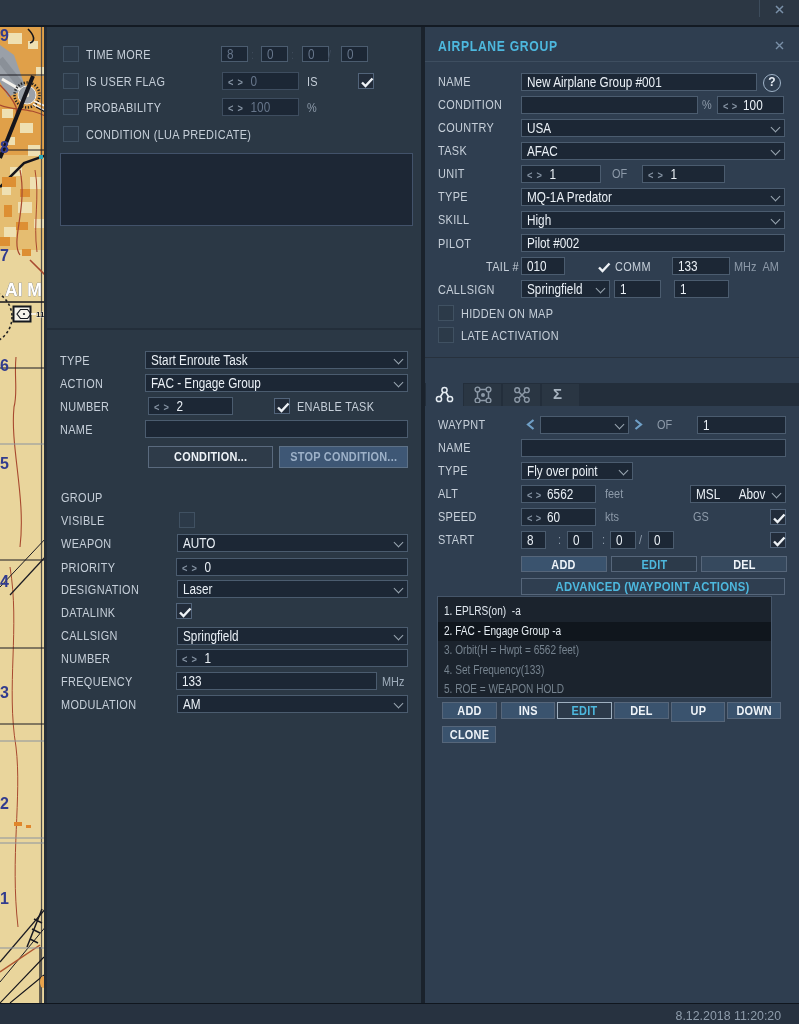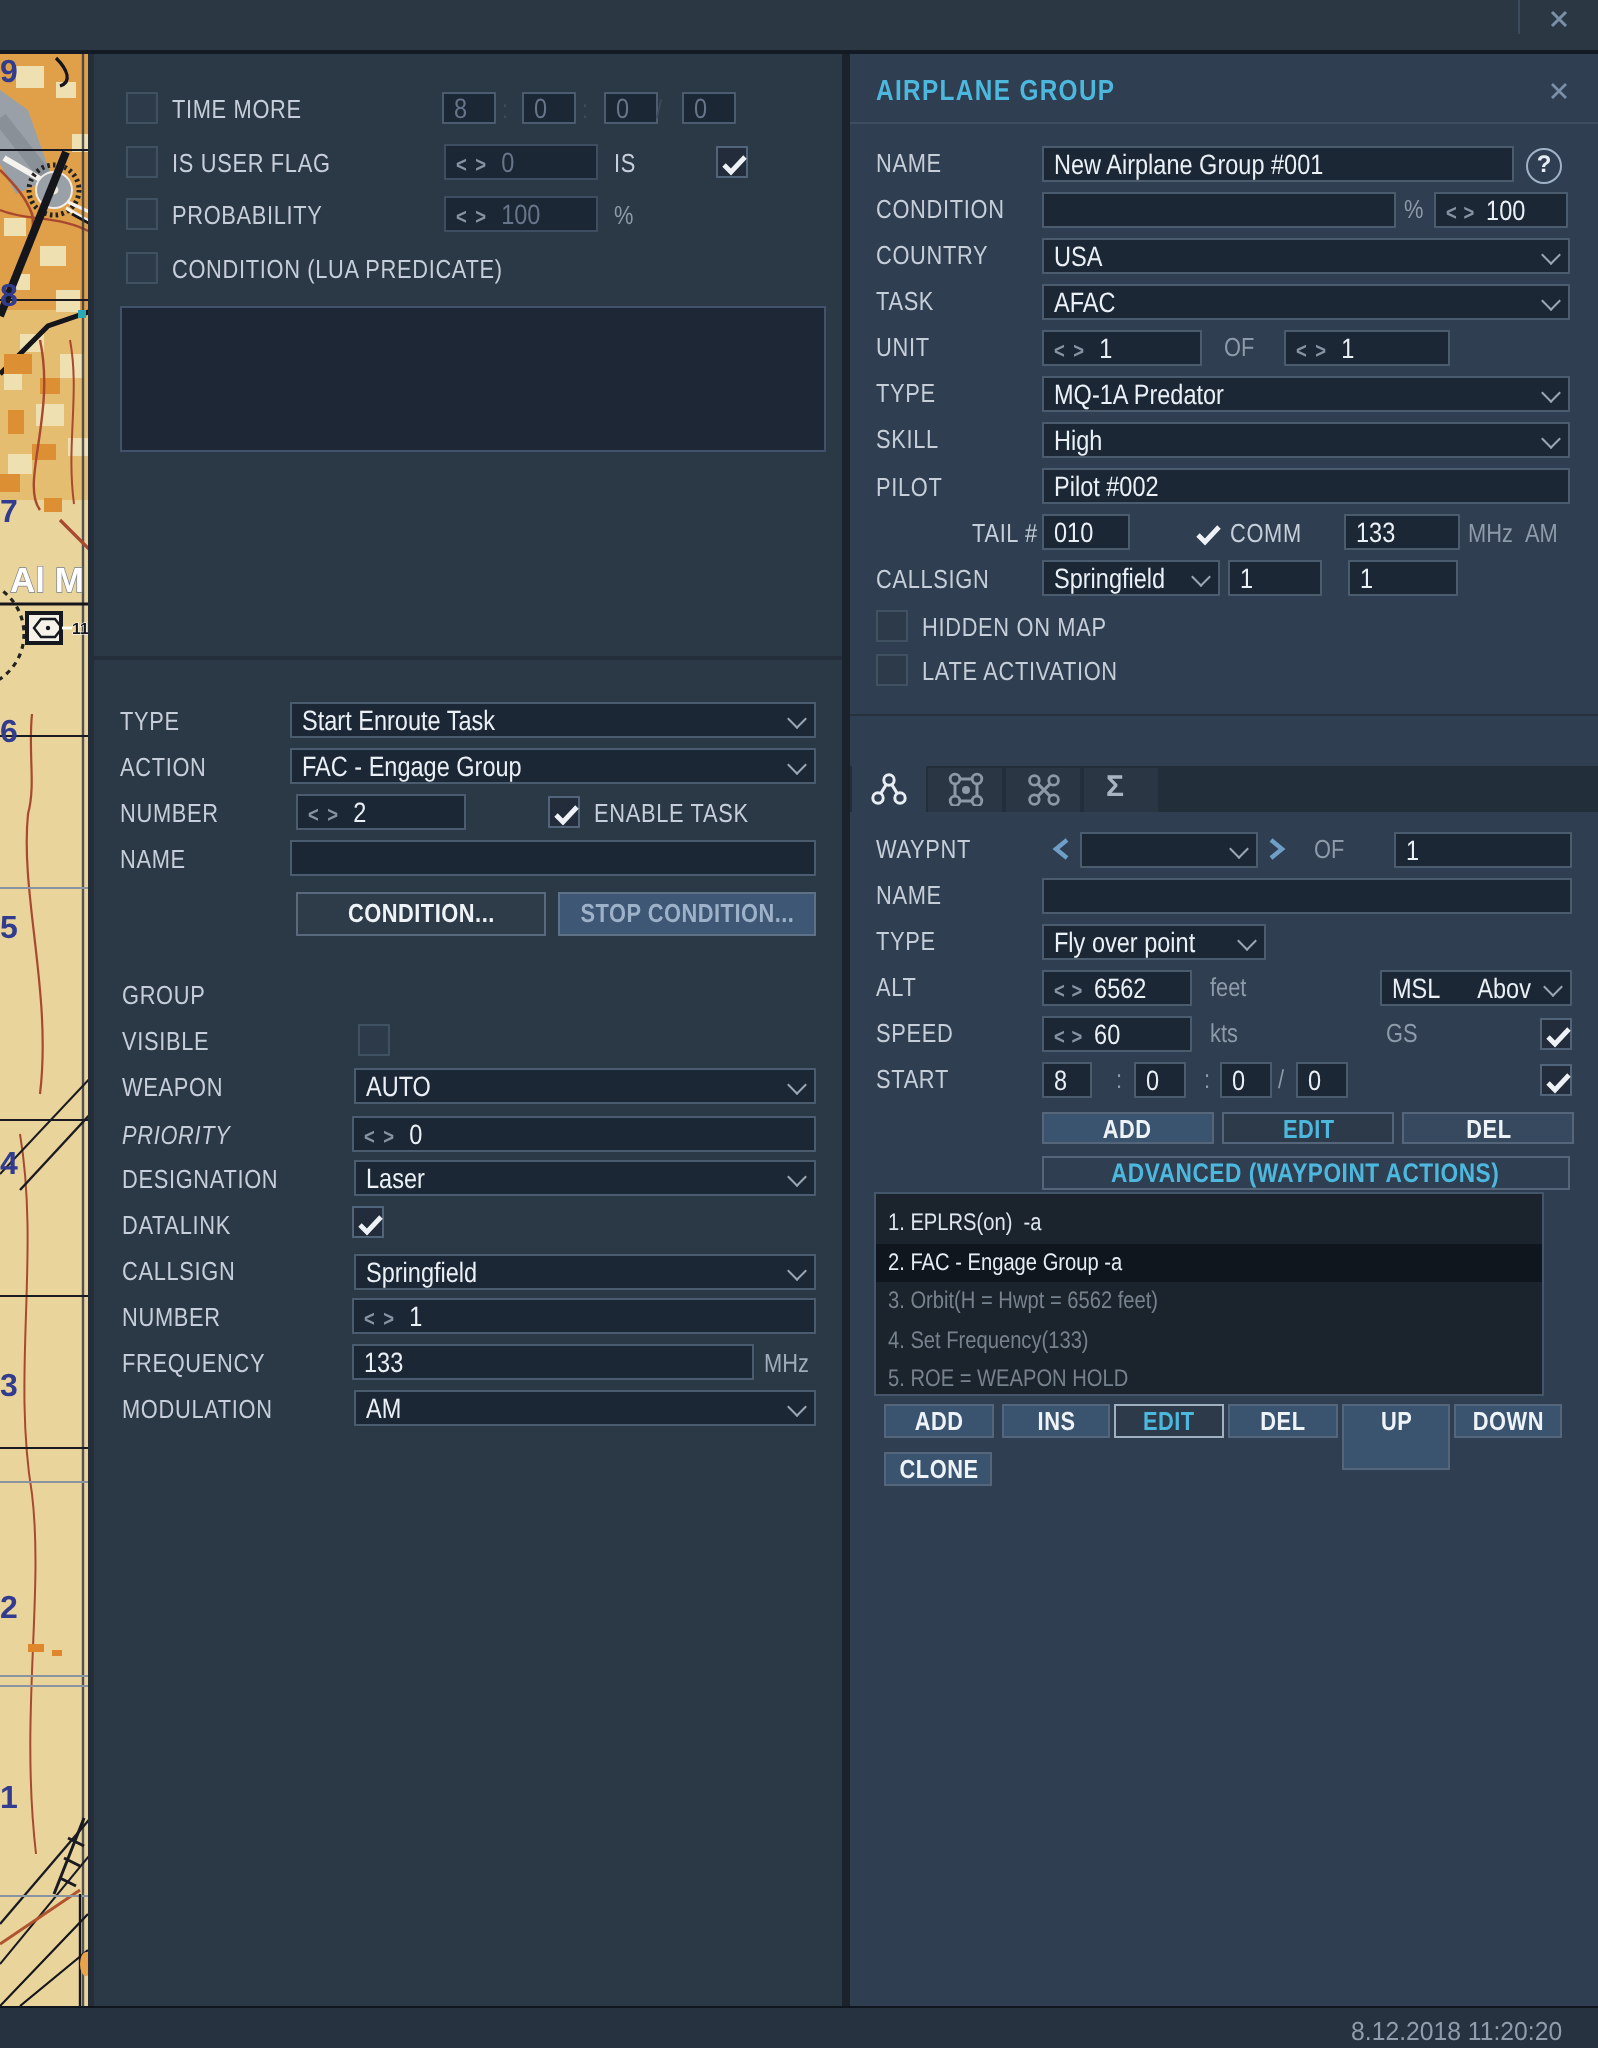--- a/index.html
+++ b/index.html
@@ -185,21 +185,21 @@
   <div class="inp" style="left:98px;top:393px;width:263px;"></div>
 
   <div class="btn" style="left:101px;top:419px;width:125px;height:22px;line-height:20px;background:#2e3b49;border-color:#5a6a7e;"><span class="cxc">CONDITION...</span></div>
   <div class="btn" style="left:232px;top:419px;width:129px;height:22px;line-height:20px;background:#3e5775;border-color:#5d7187;color:#9db1c8;"><span class="cxc">STOP CONDITION...</span></div>
 
   <div class="lbl" style="left:14px;top:464px;"><span class="cx">GROUP</span></div>
   <div class="lbl" style="left:14px;top:487px;"><span class="cx">VISIBLE</span></div>
   <div class="cb" style="left:132px;top:485px;"></div>
   <div class="lbl" style="left:14px;top:510px;"><span class="cx">WEAPON</span></div>
   <div class="inp dd" style="left:130px;top:507px;width:231px;"><span class="cx">AUTO</span></div>
-  <div class="lbl" style="left:14px;top:534px;font-style:italic;"><span class="cx">PRIORITY</span></div>
+  <div class="lbl" style="left:14px;top:534px;"><span class="cx">PRIORITY</span></div>
   <div class="inp" style="left:129px;top:531px;width:232px;"><span class="cx"><span class="spA">&lt;</span><span class="spA" style="margin-left:4px;margin-right:8px;">&gt;</span><span>0</span></span></div>
   <div class="lbl" style="left:14px;top:556px;"><span class="cx">DESIGNATION</span></div>
   <div class="inp dd" style="left:130px;top:553px;width:231px;"><span class="cx">Laser</span></div>
   <div class="lbl" style="left:14px;top:579px;text-align:right;"><span class="cx">DATALINK</span></div>
   <div class="cb on" style="left:129px;top:576px;">
         <svg width="14" height="12">
           <path d="M2 6.5 L5.5 10 L12.5 2.5" stroke="#eef2f6" stroke-width="2.4" fill="none"></path>
         </svg>
       </div>
   <div class="lbl" style="left:14px;top:602px;"><span class="cx">CALLSIGN</span></div>
@@ -358,21 +358,21 @@
     <div style="height:19.5px;line-height:19.5px;padding-left:6px;color:#e6edf3;background:#10161d;"><span class="cx">2. FAC - Engage Group -a</span></div>
     <div style="height:19.5px;line-height:19.5px;padding-left:6px;color:#76838f;"><span class="cx">3. Orbit(H = Hwpt = 6562 feet)</span></div>
     <div style="height:19.5px;line-height:19.5px;padding-left:6px;color:#76838f;"><span class="cx">4. Set Frequency(133)</span></div>
     <div style="height:19.5px;line-height:19.5px;padding-left:6px;color:#76838f;"><span class="cx">5. ROE = WEAPON HOLD</span></div>
   </div>
 
   <div class="btn" style="left:17px;top:675px;width:55px;height:17px;line-height:15px;"><span class="cxc">ADD</span></div>
   <div class="btn" style="left:76px;top:675px;width:54px;height:17px;line-height:15px;"><span class="cxc">INS</span></div>
   <div class="btn" style="left:132px;top:675px;width:55px;height:17px;line-height:15px;background:#2c3a4a;border-color:#9fb0c0;color:#4db8de;"><span class="cxc">EDIT</span></div>
   <div class="btn" style="left:189px;top:675px;width:55px;height:17px;line-height:15px;"><span class="cxc">DEL</span></div>
-  <div class="btn" style="left:246px;top:675px;width:54px;height:33px;line-height:15px;"><span class="cxc">UP</span></div>
+  <div class="btn" style="left:246px;top:675px;width:54px;height:20px;line-height:15px;"><span class="cxc">UP</span></div>
   <div class="btn" style="left:302px;top:675px;width:54px;height:17px;line-height:15px;"><span class="cxc">DOWN</span></div>
   <div class="btn" style="left:17px;top:699px;width:54px;height:17px;line-height:15px;"><span class="cxc">CLONE</span></div>
 </div>
 
 <div class="abs" id="botbar" style="left:0;top:1003px;width:799px;height:21px;background:#273240;border-top:1px solid #10161e;">
   <div class="abs" style="right:18px;top:4px;font-size:13px;color:#8e9cab;"><span class="cxr">8.12.2018 11:20:20</span></div>
 </div>
 
 </div>
 

